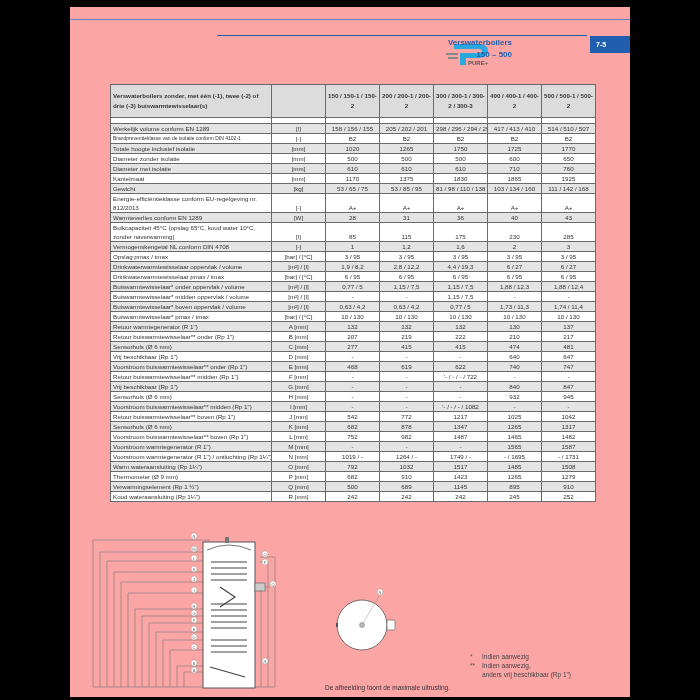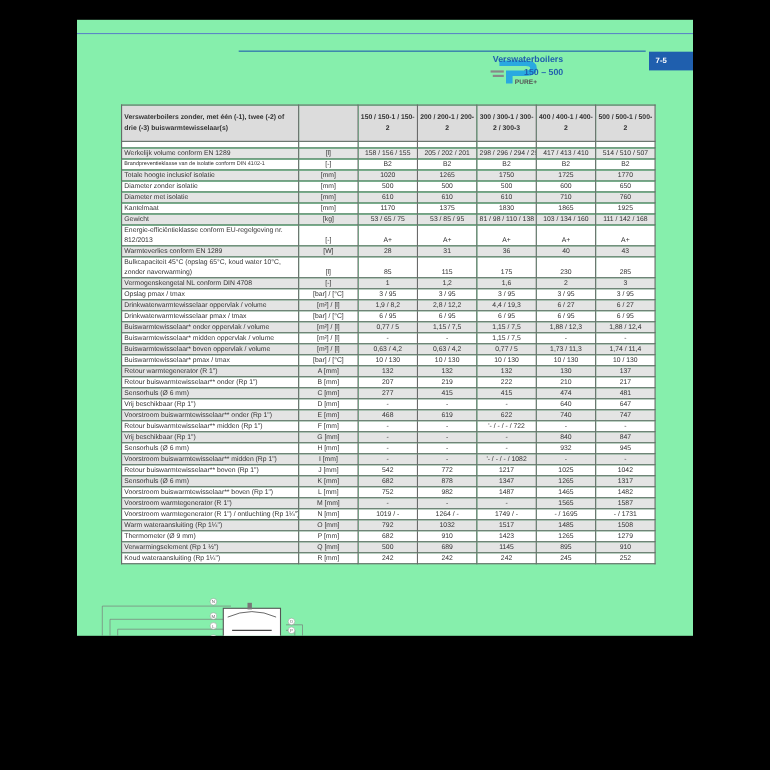--- a/index.html
+++ b/index.html
@@ -1,18 +1,18 @@
 <!DOCTYPE html>
 <html><head>
 <meta charset="utf-8">
 <style>
   html, body { margin:0; padding:0; }
   body { width:700px; height:700px; background:#000; position:relative; overflow:hidden;
          font-family:"Liberation Sans", sans-serif; }
-  .page { position:absolute; left:70px; top:18px; width:560px; height:560px; background:#86efac; overflow:hidden; }
+  .page { position:absolute; left:70px; top:7px; width:560px; height:690px; background:#fca5a5; overflow:hidden; }
   .top-rule { position:absolute; left:0; top:12px; width:560px; height:1px; background:#5b87c5; }
   .hdr-rule { position:absolute; left:147px; top:28px; width:370px; height:1px; background:#1f5fae; }
   .logo { position:absolute; left:372px; top:34px; width:70px; height:26px; }
   .hdr-title { position:absolute; right:118px; top:30px; font-size:8px; font-weight:bold; color:#1f5fae; text-align:right; line-height:11px; }
   .hdr-sub { position:absolute; right:118px; top:43px; font-size:8px; font-weight:bold; color:#1f5fae; text-align:left; }
   .page-tab { position:absolute; left:520px; top:29px; width:40px; height:17px; background:#1f5fae; color:#fff; font-size:7px; font-weight:bold; line-height:17px; padding-left:6px; box-sizing:border-box; }
 
   table.spec { position:absolute; left:40px; top:77px; border-collapse:collapse; table-layout:fixed; width:485px; }
   table.spec td { border:1px solid #6a6a6a; font-size:6.2px; color:#333; padding:0 2px; height:9px; line-height:9px; white-space:nowrap; overflow:hidden; }
   table.spec td.u, table.spec td.v { text-align:center; }

